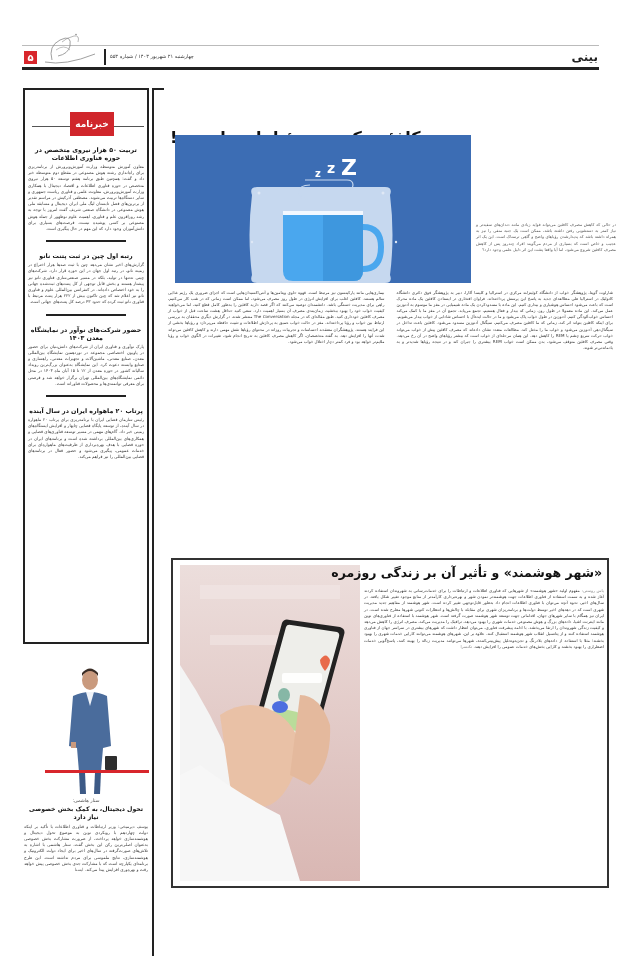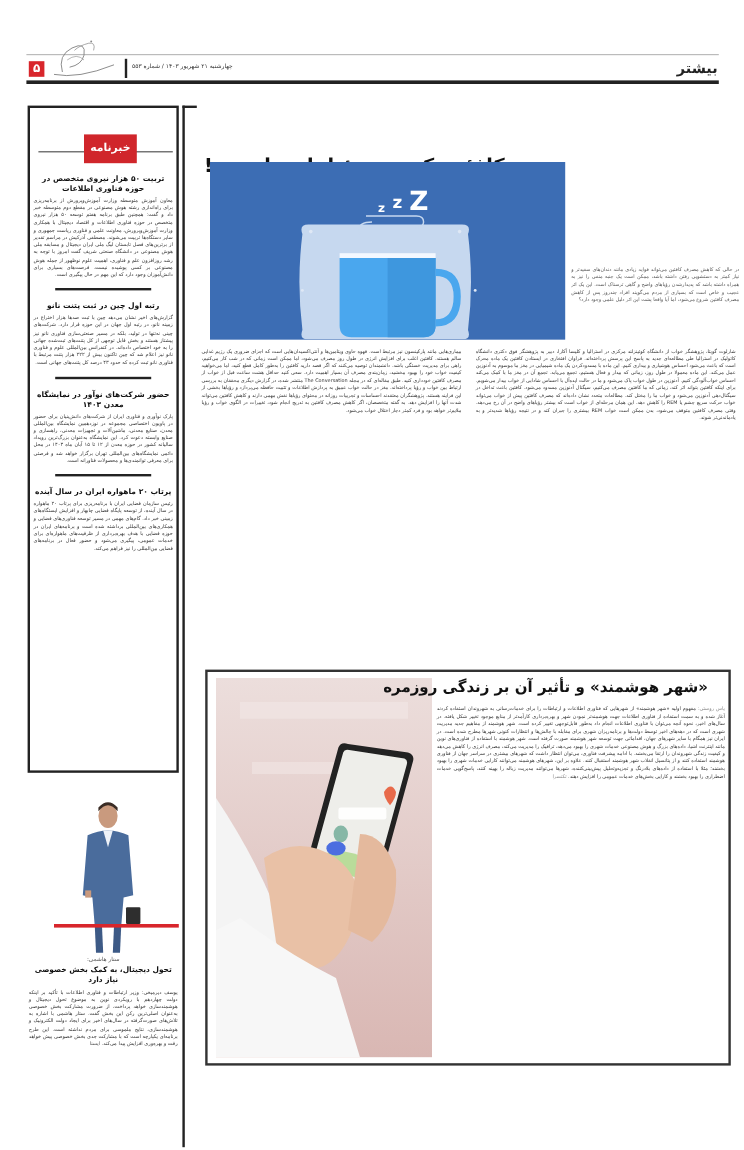--- a/index.html
+++ b/index.html
@@ -46,30 +46,30 @@
   .illu { left: 175px; top: 135px; width: 296px; height: 148px; background: #3c6db4; overflow: hidden; }
   .caption { left: 476px; top: 222px; width: 140px; direction: rtl; font-size: 4.1px; line-height: 6.2px; color: #555; text-align: justify; }
 
   .body2 { left: 168px; top: 290px; width: 445px; display: flex; gap: 12px; direction: rtl; }
   .body2 .col { flex: 1; font-size: 4.1px; line-height: 6.1px; text-align: justify; color: #333; }
 
   
   .city-box { left: 171px; top: 558px; width: 438px; height: 330px; border: 2px solid #333; box-sizing: border-box; }
   .city-photo { left: 180px; top: 565px; width: 180px; height: 316px;
                 background: linear-gradient(180deg,#e9dcdb 0%, #e6d1cf 40%, #ddbebb 100%); overflow: hidden; }
-  .city-title { right: 30px; top: 565px; font-size: 12.5px; font-weight: bold; color: #111; direction: rtl; white-space: nowrap; }
+  .city-title { right: 18px; top: 565px; font-size: 12.5px; font-weight: bold; color: #111; direction: rtl; white-space: nowrap; }
   .city-body { left: 364px; top: 588px; width: 240px; direction: rtl; text-align: justify; font-size: 4.1px; line-height: 6.2px; color: #333; }
   .city-body .byline, .city-body .src { color: #888; }
   .fill { color: #555; }
 </style>
 </head>
 <body>
 
 <div class="abs hdr-line-top"></div>
-<div class="abs section-name">بیشتر</div>
+<div class="abs section-name">بینی</div>
 <div class="abs page-num">۵</div>
 <div class="abs logo">
   <svg width="60" height="34" viewBox="0 0 60 34">
     <path d="M5 30 Q25 34 55 22" stroke="#888" stroke-width="0.8" fill="none"></path>
     <path d="M12 28 Q8 14 20 8 Q32 2 30 14 Q28 22 18 24" stroke="#888" stroke-width="0.8" fill="none"></path>
     <path d="M22 10 Q26 6 34 4 Q40 3 38 10" stroke="#999" stroke-width="0.7" fill="none"></path>
     <path d="M16 18 Q24 12 30 18" stroke="#999" stroke-width="0.6" fill="none"></path>
     <circle cx="36" cy="2.5" r="0.8" fill="#888"></circle>
   </svg>
 </div>

